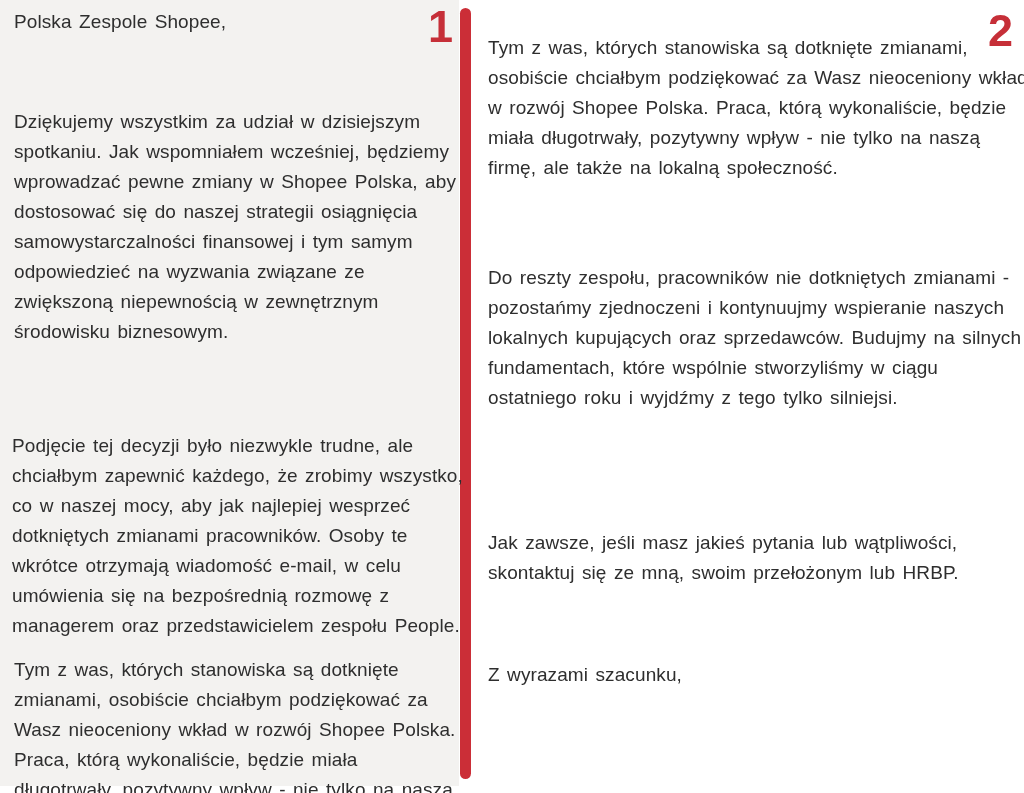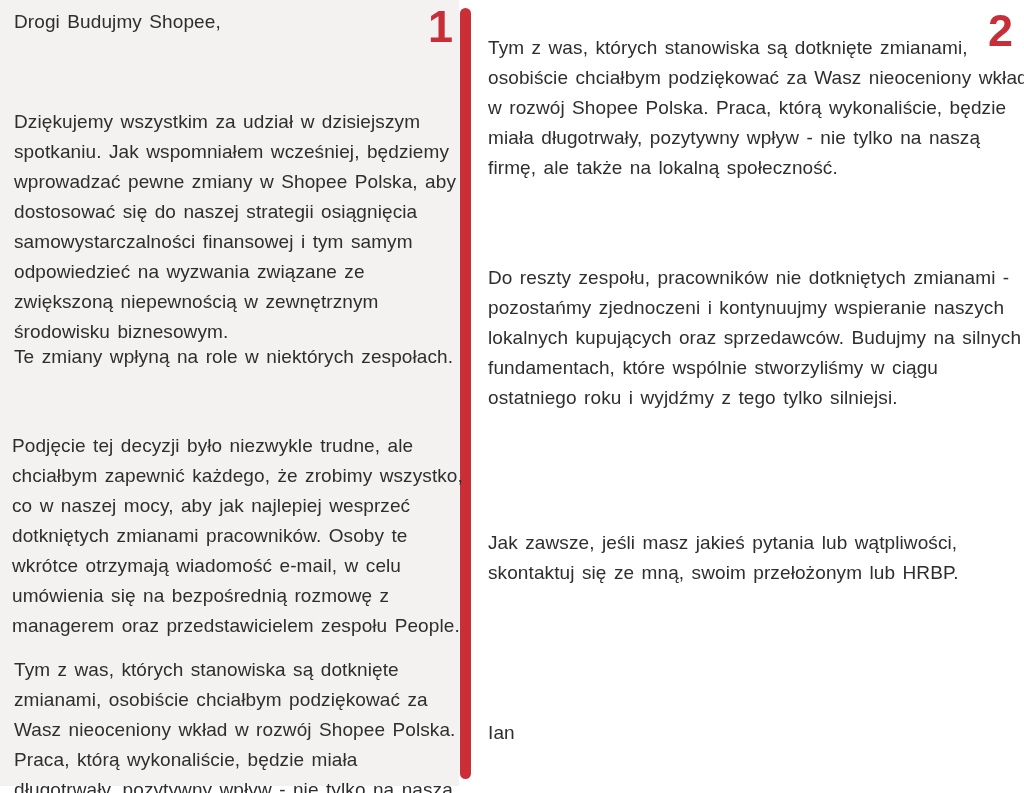--- a/index.html
+++ b/index.html
@@ -69,32 +69,31 @@
 <div id="screen">
 
   <div class="left-panel"></div>
 
   <div class="divider"></div>
 
   <div class="page-number" id="page1-number">1</div>
 
   <div class="page-number" id="page2-number">2</div>
 
-  <div class="para" id="p1-greeting">Drogi Budujmy Shopee,</div>
+  <div class="para" id="p1-greeting">Polska Zespole Shopee,</div>
 
   <div class="para" id="p1-para1">Dziękujemy wszystkim za udział w dzisiejszym spotkaniu. Jak wspomniałem wcześniej, będziemy wprowadzać pewne zmiany w Shopee Polska, aby dostosować się do naszej strategii osiągnięcia samowystarczalności finansowej i tym samym odpowiedzieć na wyzwania związane ze zwiększoną niepewnością w zewnętrznym środowisku biznesowym.</div>
 
-  <div class="para" id="p1-para2">Te zmiany wpłyną na role w niektórych zespołach.</div>
 
   <div class="para" id="p1-para3">Podjęcie tej decyzji było niezwykle trudne, ale chciałbym zapewnić każdego, że zrobimy wszystko, co w naszej mocy, aby jak najlepiej wesprzeć dotkniętych zmianami pracowników. Osoby te wkrótce otrzymają wiadomość e-mail, w celu umówienia się na bezpośrednią rozmowę z managerem oraz przedstawicielem zespołu People.</div>
 
   <div class="para" id="p1-para4">Tym z was, których stanowiska są dotknięte zmianami, osobiście chciałbym podziękować za Wasz nieoceniony wkład w rozwój Shopee Polska. Praca, którą wykonaliście, będzie miała długotrwały, pozytywny wpływ - nie tylko na naszą firmę, ale także na lokalną społeczność.</div>
 
   <div class="para" id="p2-para1">Tym z was, których stanowiska są dotknięte zmianami, osobiście chciałbym podziękować za Wasz nieoceniony wkład w rozwój Shopee Polska. Praca, którą wykonaliście, będzie miała długotrwały, pozytywny wpływ - nie tylko na naszą firmę, ale także na lokalną społeczność.</div>
 
   <div class="para" id="p2-para2">Do reszty zespołu, pracowników nie dotkniętych zmianami - pozostańmy zjednoczeni i kontynuujmy wspieranie naszych lokalnych kupujących oraz sprzedawców. Budujmy na silnych fundamentach, które wspólnie stworzyliśmy w ciągu ostatniego roku i wyjdźmy z tego tylko silniejsi.</div>
 
   <div class="para" id="p2-para3">Jak zawsze, jeśli masz jakieś pytania lub wątpliwości, skontaktuj się ze mną, swoim przełożonym lub HRBP.</div>
 
+  <div class="para" id="p2-closing">Z wyrazami szacunku,</div>
 
-  <div class="para" id="p2-signature">Ian</div>
 
 </div>
 
 </body></html>

